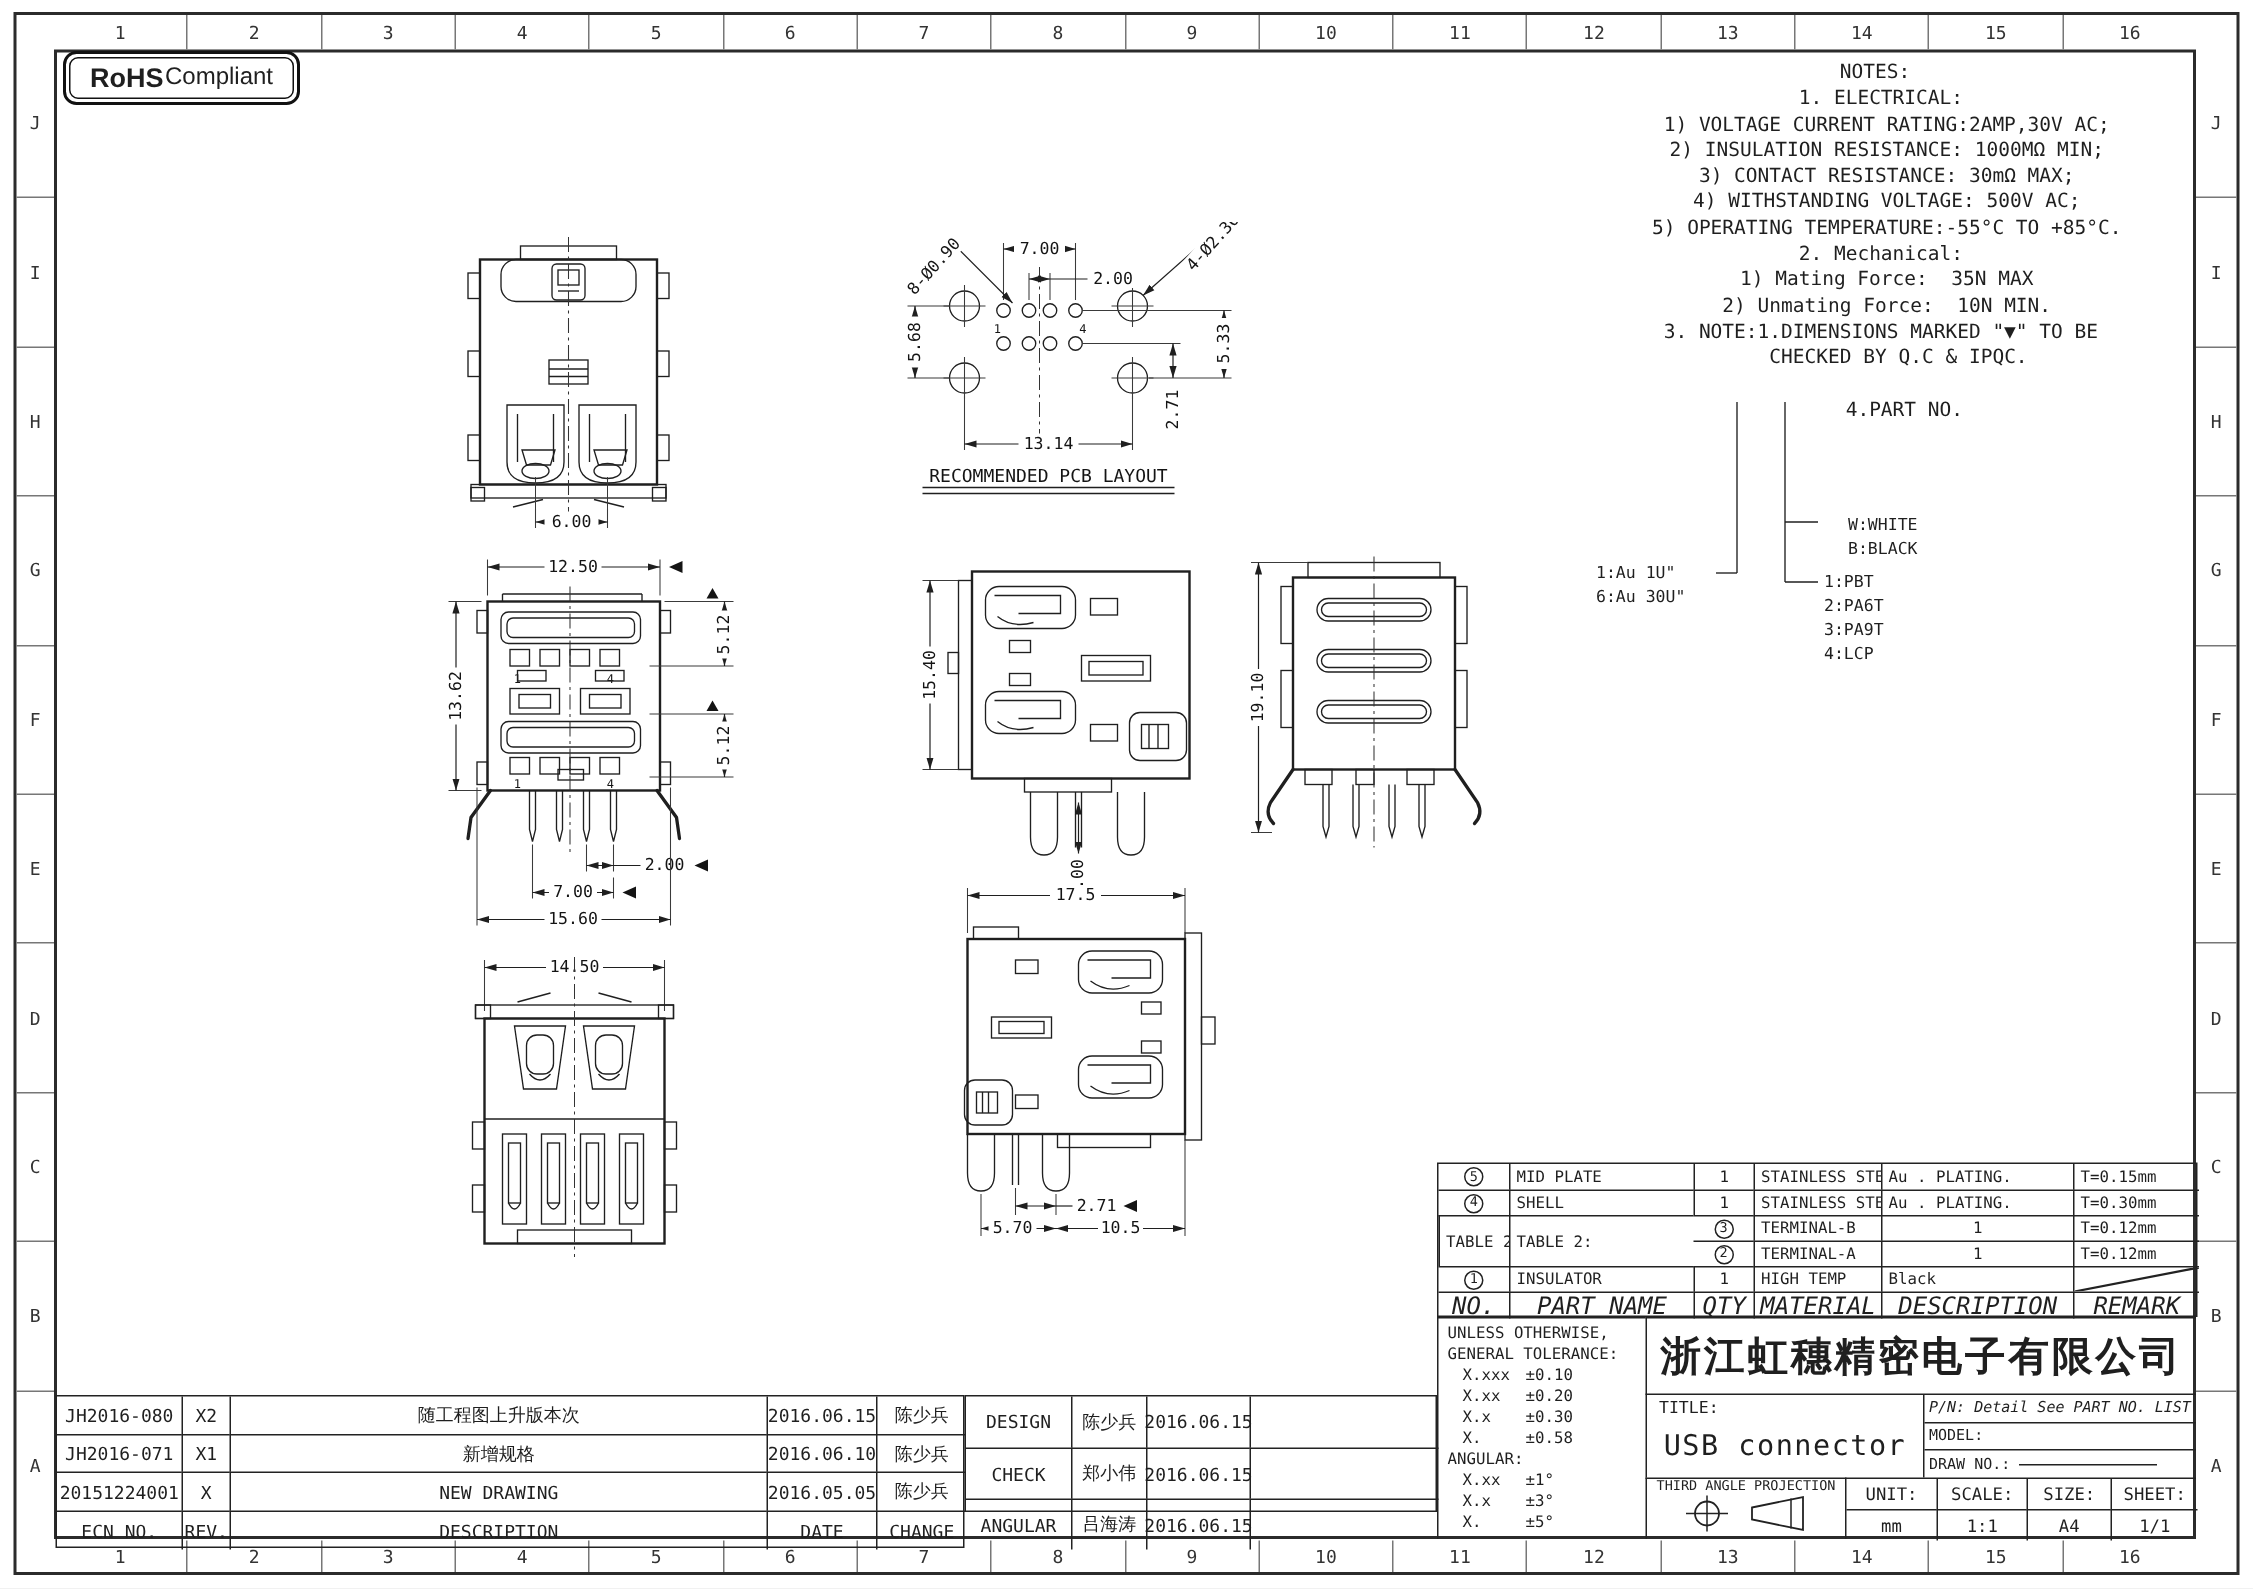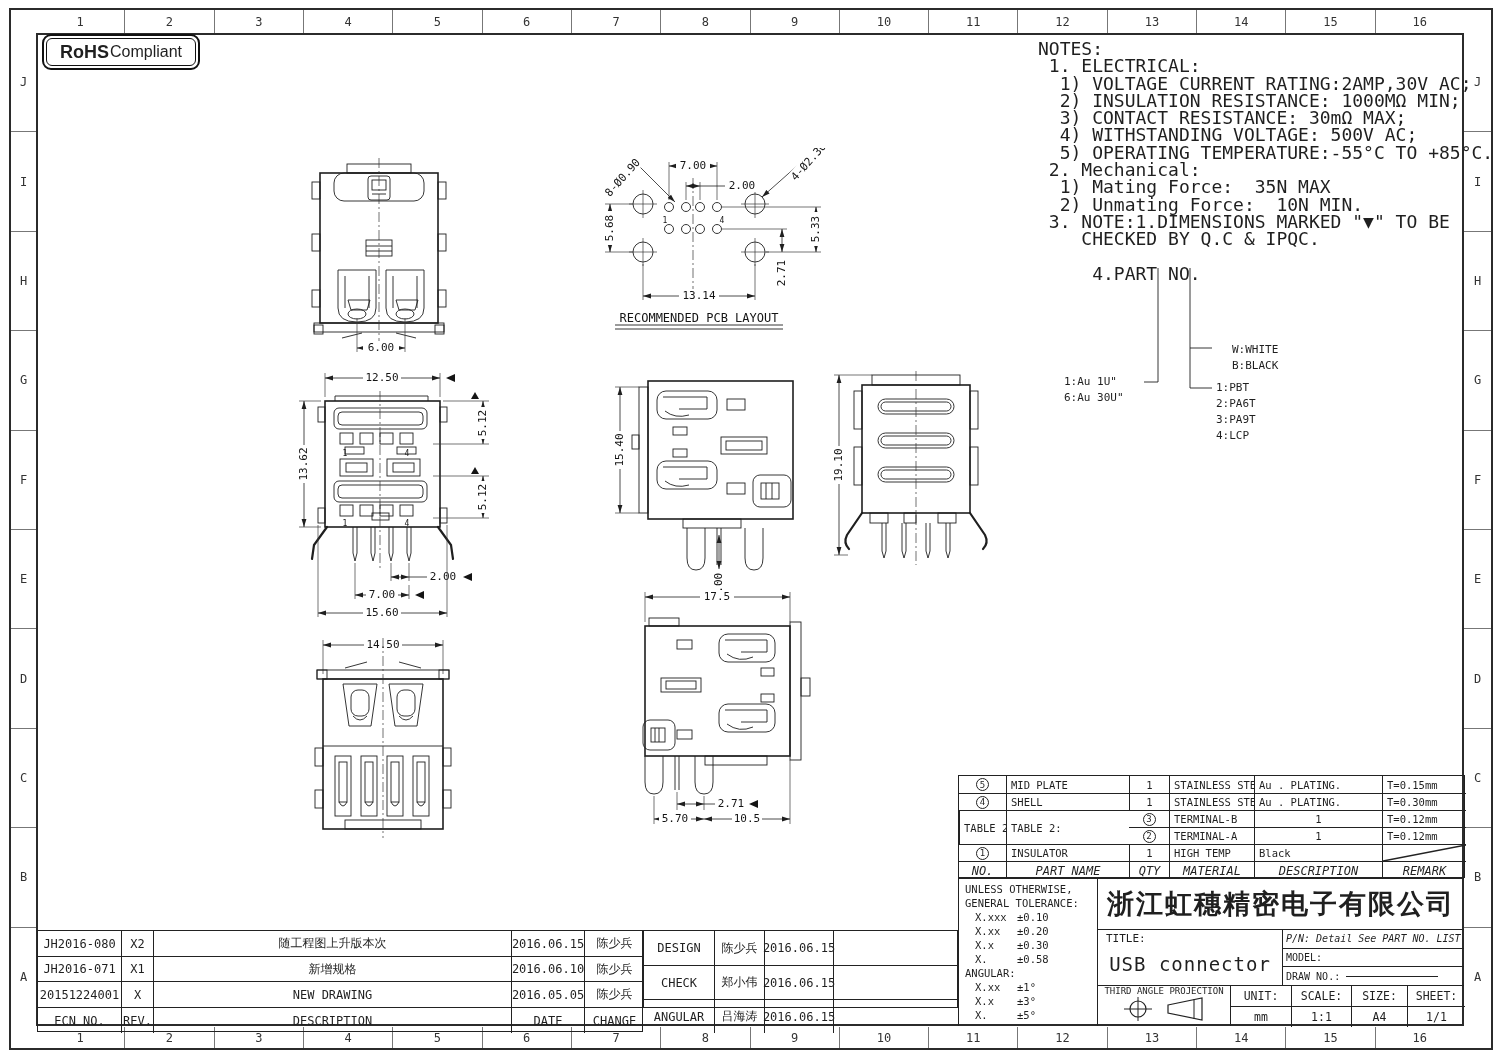--- a/index.html
+++ b/index.html
@@ -17,21 +17,21 @@
   .band-left{left:11px;top:33px;width:25px;height:993px;}
   .band-right{left:1464px;top:33px;width:27px;height:993px;}
   .band-v .cell{flex:1;display:flex;align-items:center;justify-content:center;border-bottom:1px solid #777;}
   .band-v .cell:last-child{border-bottom:none;}
   
   .rohs{left:42px;top:34px;width:158px;height:36px;border:2px solid #111;border-radius:9px;padding:2px;}
   .rohs-inner{width:100%;height:100%;border:1px solid #111;border-radius:6px;display:flex;align-items:center;justify-content:center;gap:1px;font-family:"Liberation Sans",sans-serif;}
   .rohs-bold{font-weight:bold;font-size:18px;}
   .rohs-rest{font-size:16px;}
   
-  .notes{left:1038px;top:40px;width:424px;font-size:18px;line-height:17.3px;}
+  .notes{left:1038px;top:40px;width:424px;font-size:13px;line-height:17.3px;text-align:center;}
   .note-line{white-space:pre;min-height:17.3px;}
   
   .legend{left:1058px;top:268px;width:404px;height:196px;font-size:11px;line-height:16px;}
   .legend .lbl{position:absolute;white-space:pre;}
   
   .view{position:absolute;}
   .view text{font-family:"DejaVu Sans Mono",monospace;font-size:11px;fill:#141414;text-anchor:middle;dominant-baseline:middle;}
   .view text.sm{font-size:8px;}
   .o{fill:none;stroke:#1f1f1f;stroke-width:1.6;}
   .d{fill:none;stroke:#1f1f1f;stroke-width:0.9;}
@@ -39,21 +39,21 @@
   .ext{fill:none;stroke:#3a3a3a;stroke-width:0.7;}
   .cl{fill:none;stroke:#333;stroke-width:0.7;stroke-dasharray:10 3 2 3;}
   .thk{fill:none;stroke:#1f1f1f;stroke-width:2.2;stroke-linecap:round;}
   .wbg{fill:#ffffff;}
   .tri{fill:#141414;}
   
   .ptable{left:958px;top:775px;width:507px;height:103px;display:grid;grid-template-columns:47px 123px 40px 85px 128px 84px;grid-template-rows:17px 17px 17px 17px 17px 18px;border:1.5px solid #222;font-size:10.5px;}
   .ptable>div{border-left:1px solid #222;border-top:1px solid #222;display:flex;align-items:center;padding:0 4px;overflow:hidden;white-space:nowrap;}
   .ptable>div.c1{border-left:none;}.ptable>div.r1{border-top:none;}
   .ptable .ctr{justify-content:center;padding:0;}
-  .ptable .hdr{font-style:italic;font-size:12px;justify-content:center;}
+  .ptable .hdr{font-style:italic;font-size:16px;justify-content:center;}
   .circ{display:inline-flex;align-items:center;justify-content:center;width:13px;height:13px;border:1px solid #222;border-radius:50%;font-size:9px;}
   
   .tol{left:958px;top:878px;width:139px;height:148px;border-left:1.5px solid #222;border-top:1.5px solid #222;font-size:10.5px;line-height:14px;padding:3px 0 0 6px;}
   .tol .row{display:flex;}
   .tol .row span:first-child{width:52px;padding-left:10px;}
   .company{left:1097px;top:878px;width:367px;height:52px;border-left:1.5px solid #222;border-top:1.5px solid #222;border-bottom:1.5px solid #222;display:flex;align-items:center;justify-content:center;font-family:"DejaVu Sans",sans-serif;font-weight:bold;font-size:27px;letter-spacing:2px;}
   .titlecell{left:1097px;top:930px;width:185px;height:55px;border-left:1.5px solid #222;font-size:11px;padding:2px 8px;}
   .titlecell .big{margin-top:8px;text-align:center;font-size:19px;letter-spacing:1px;}
   .pnstack{left:1282px;top:930px;width:182px;height:55px;border-left:1px solid #222;display:flex;flex-direction:column;font-size:10px;}
   .pnstack>div{flex:1;border-bottom:1px solid #222;display:flex;align-items:center;padding:0 3px;white-space:nowrap;}

